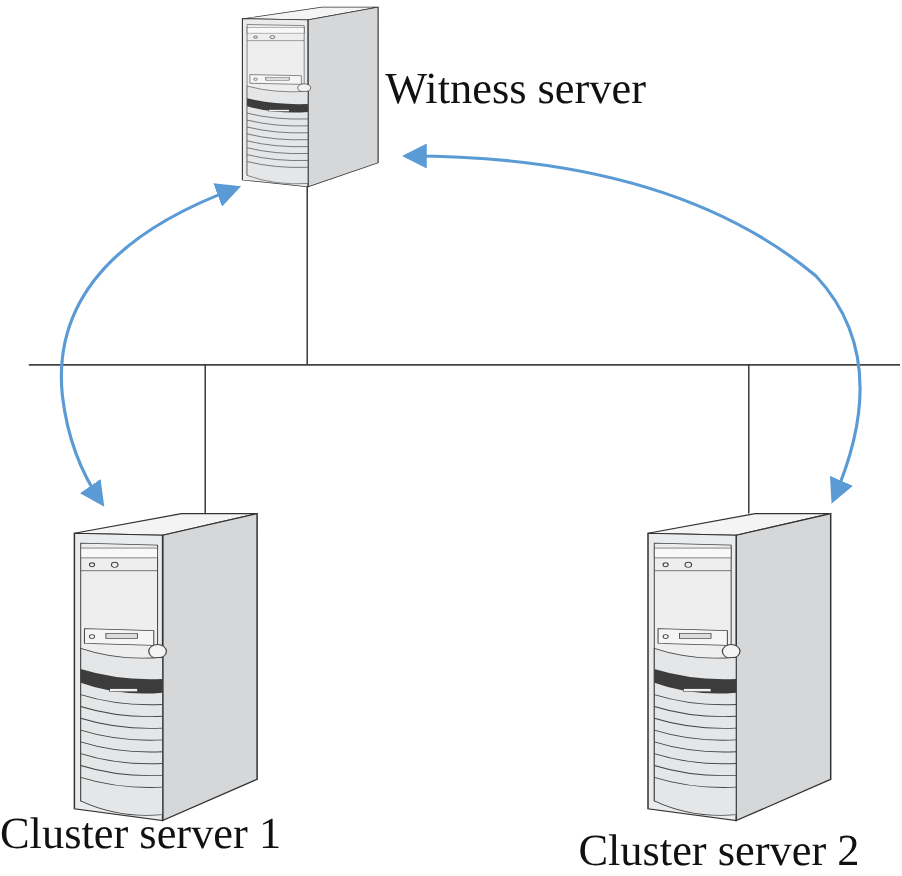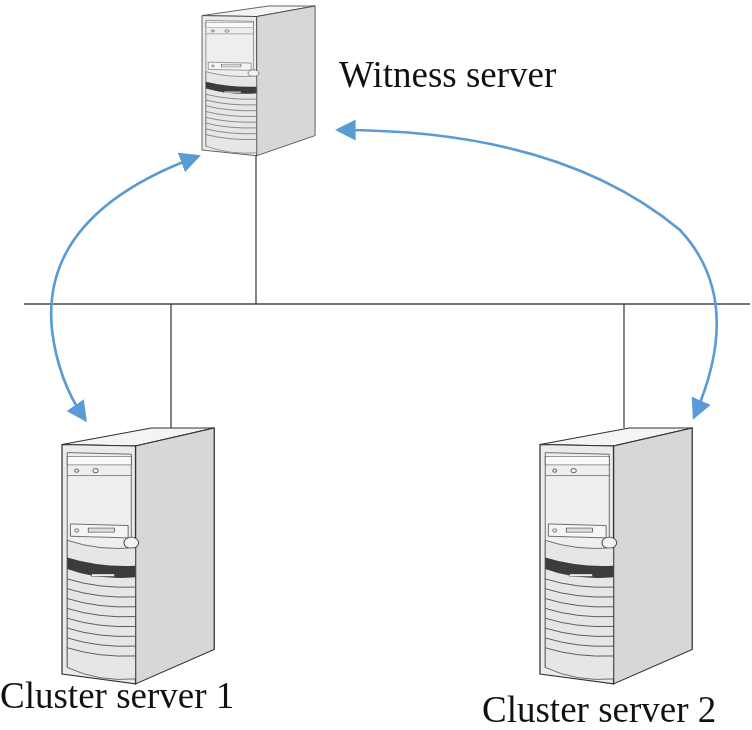--- a/index.html
+++ b/index.html
@@ -5,21 +5,21 @@
     html, body { margin: 0; padding: 0; background: #ffffff; }
     body { width: 752px; height: 730px; position: relative; overflow: hidden; }
     #diagram { position: absolute; left: 0; top: 0; }
     .label {
       position: absolute;
       font-family: "Liberation Serif", "DejaVu Serif", serif;
       color: #111111;
       white-space: nowrap;
       line-height: 1;
     }
-    #witness-label { left: 339px; top: 56px; font-size: 37px; }
+    #witness-label { left: 321px; top: 56px; font-size: 37px; }
     #cluster1-label { left: 0px; top: 677px; font-size: 37px; }
     #cluster2-label { left: 482px; top: 691px; font-size: 37px; text-align: right; }
   </style>
 </head>
 <body>
 
 <svg id="diagram" width="752" height="730" viewBox="0 0 752 730" xmlns="http://www.w3.org/2000/svg">
   <defs>
     <g id="server">
 

